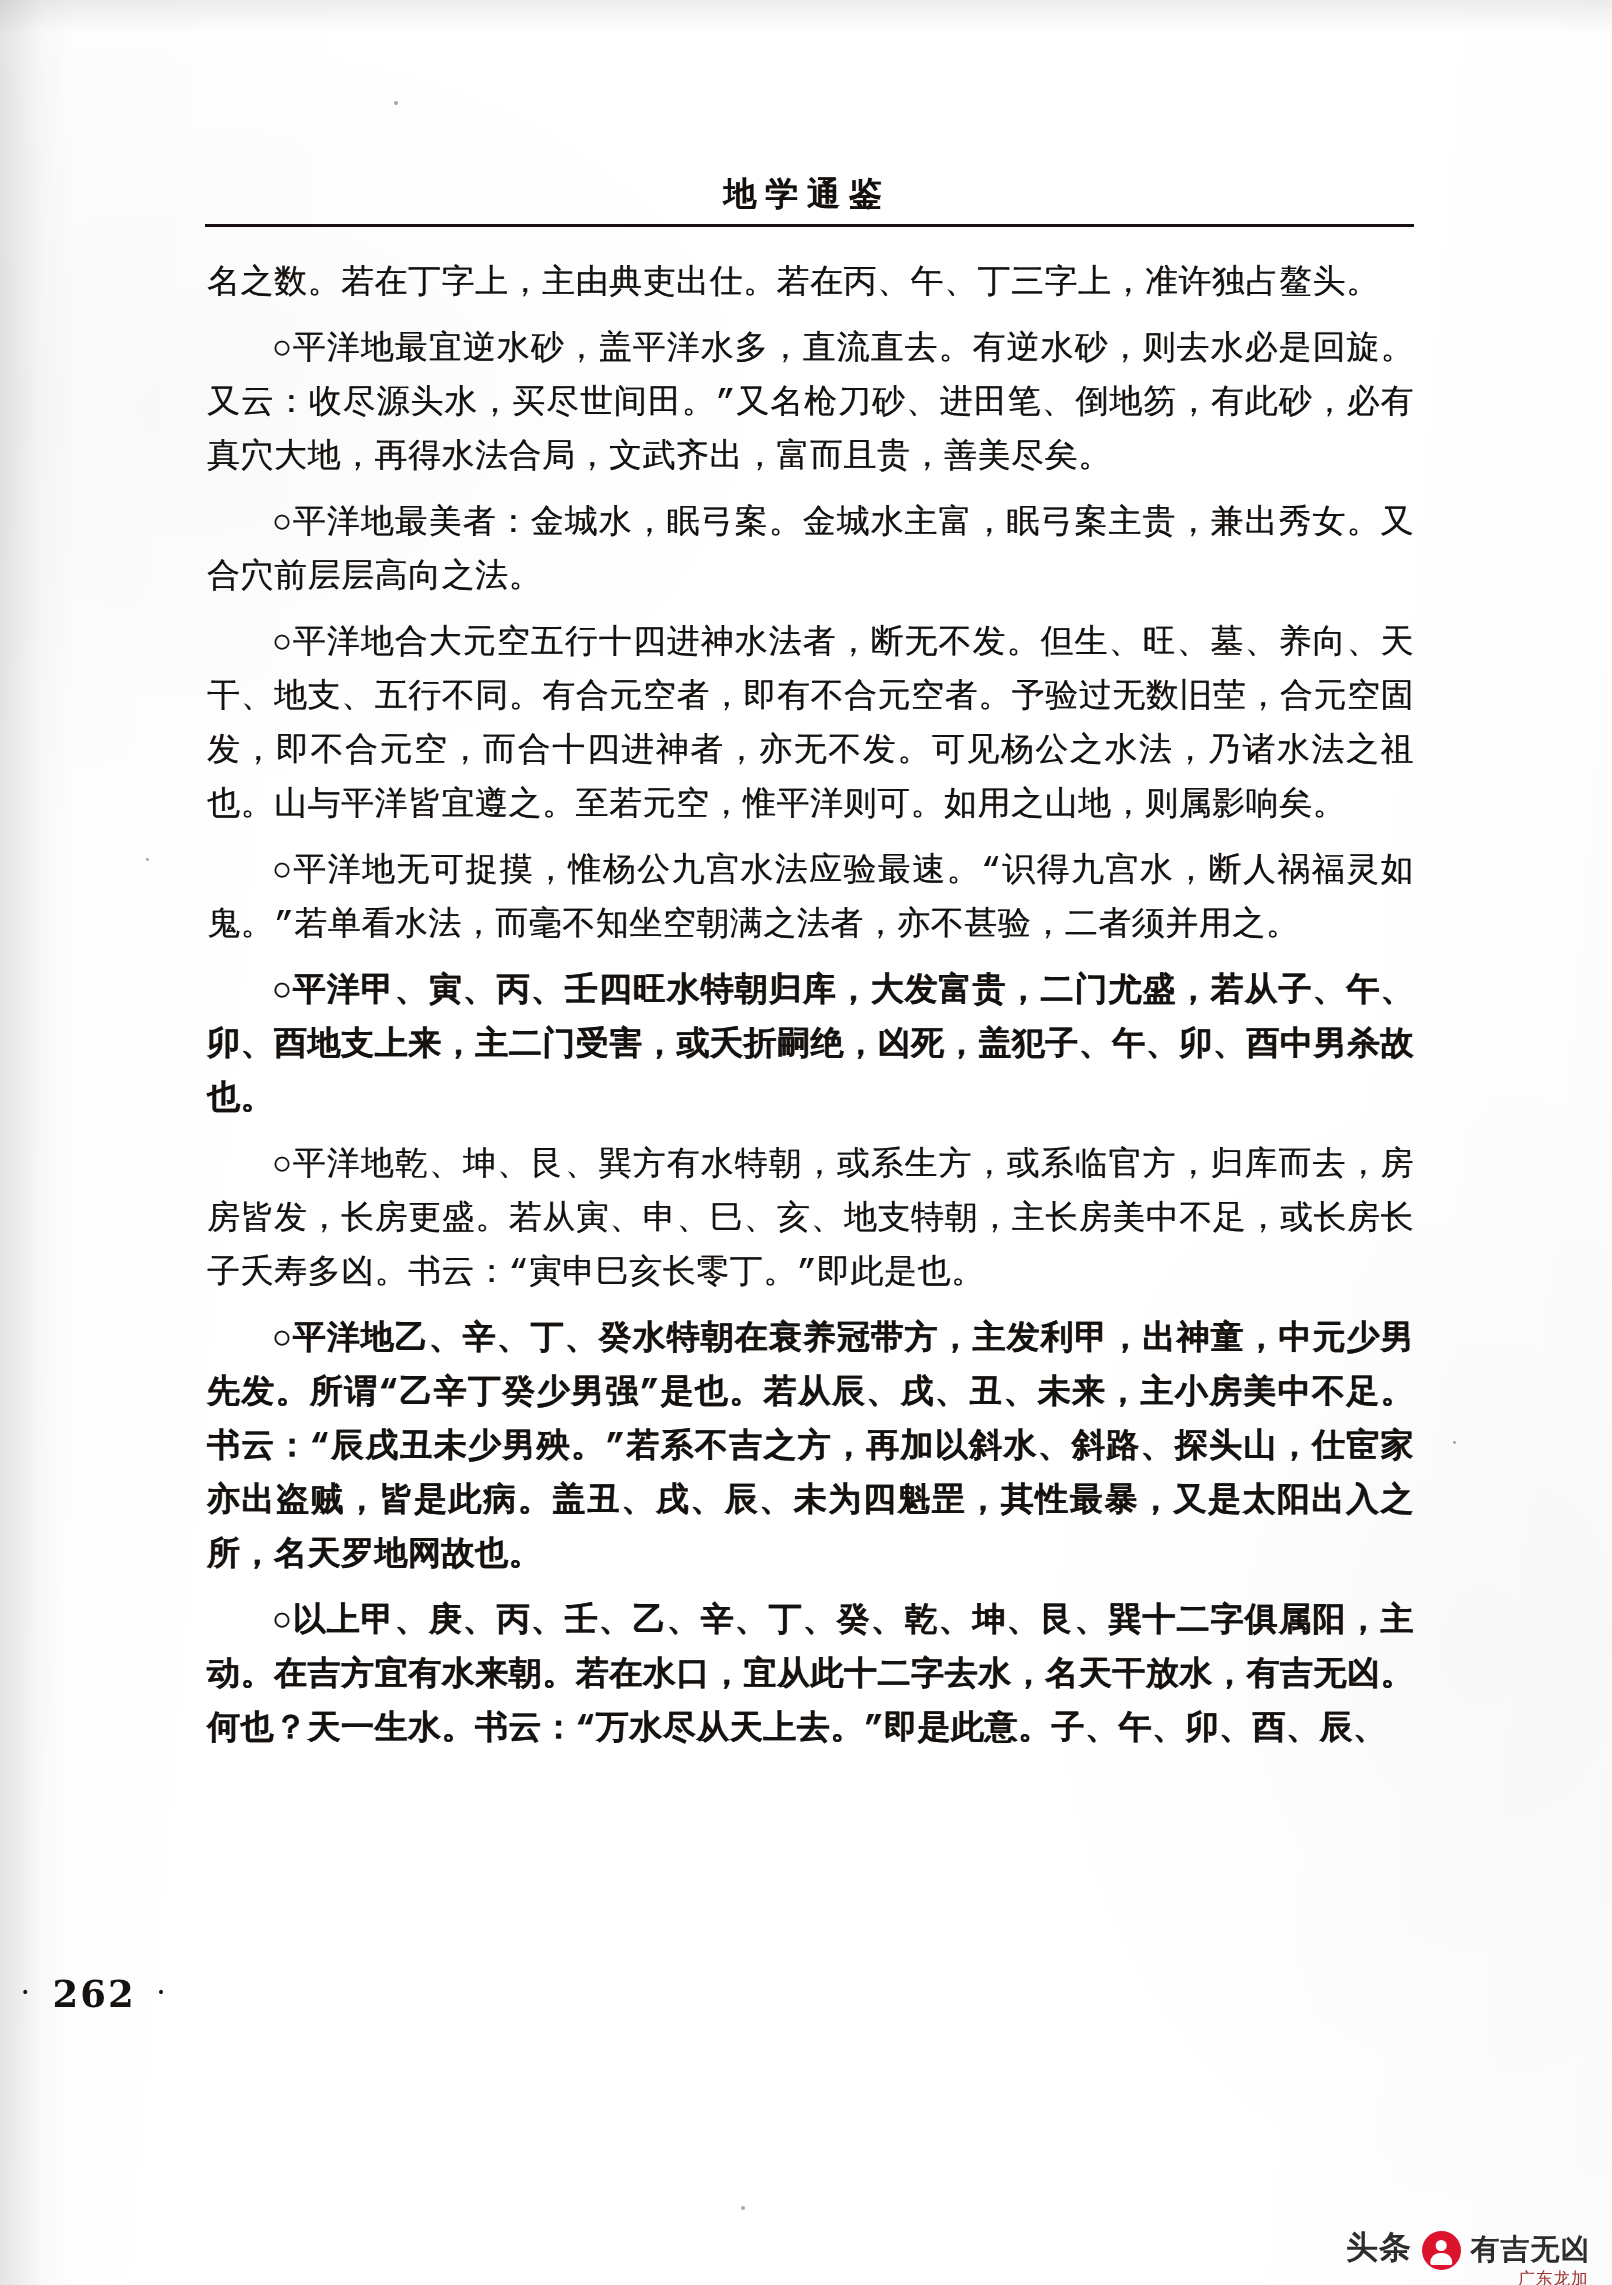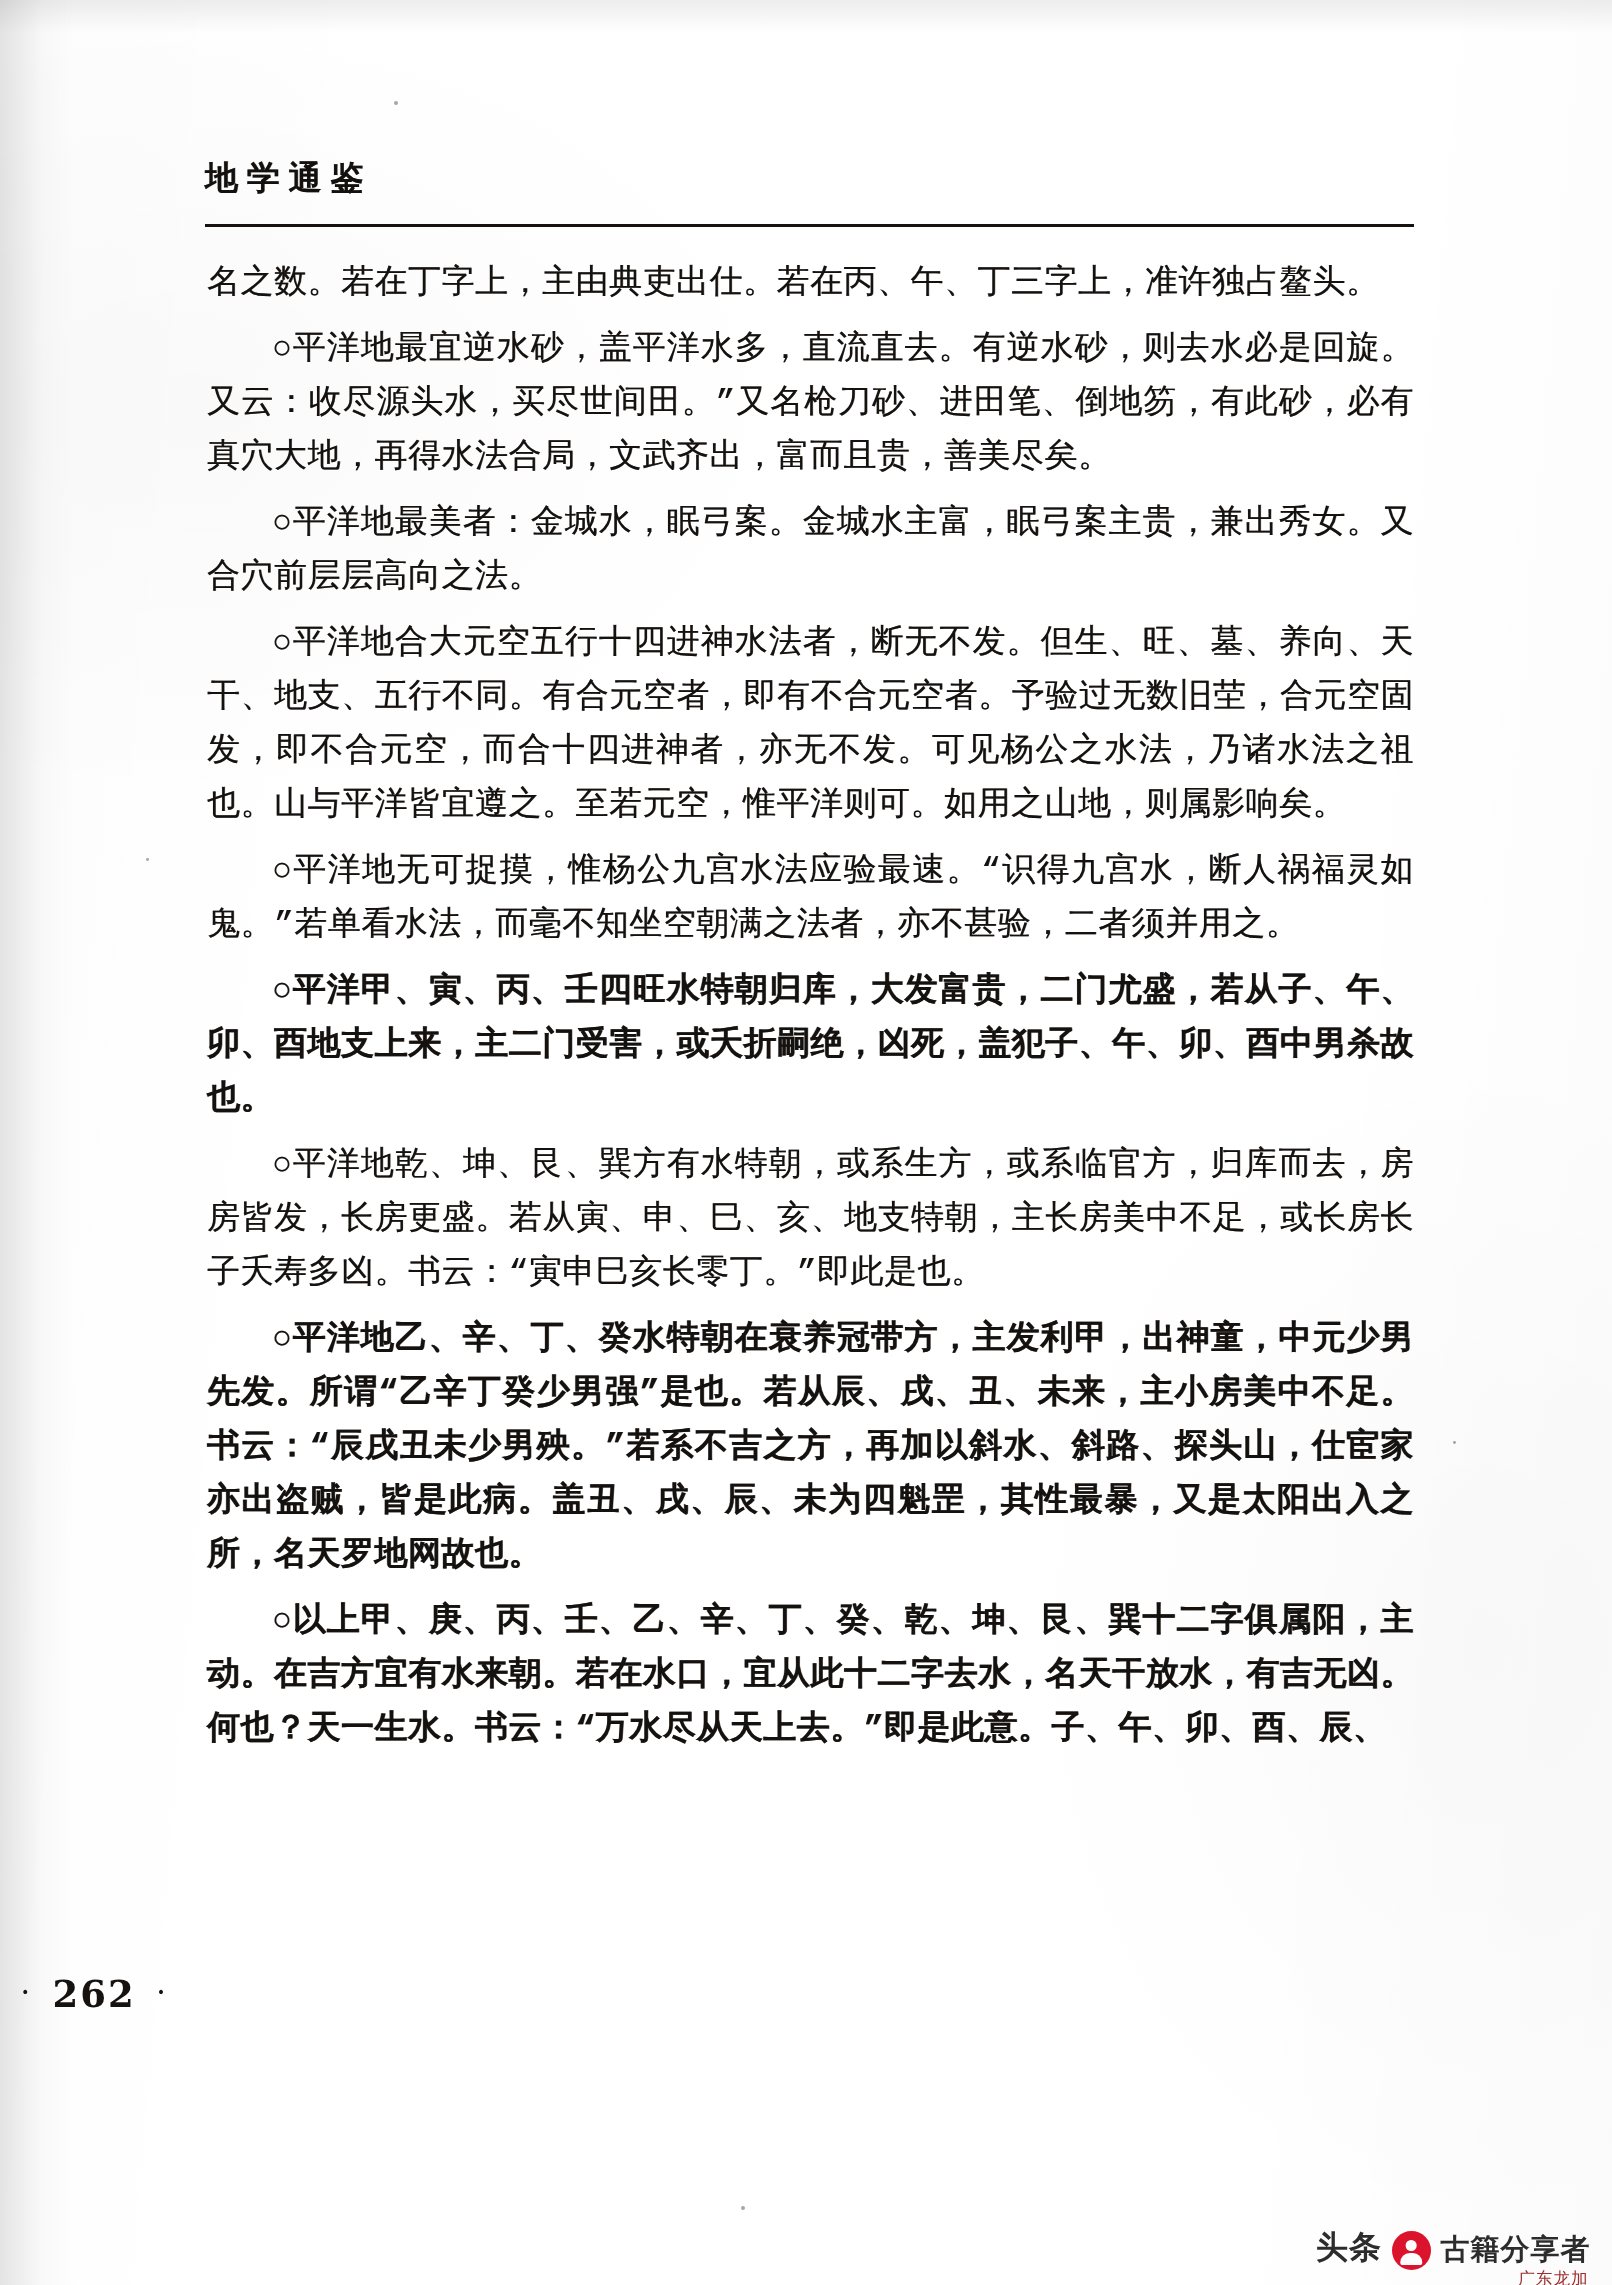--- a/index.html
+++ b/index.html
@@ -38,22 +38,23 @@
     position: absolute;
     left: 0; top: 0; width: 100%; height: 33px;
     background: linear-gradient(180deg, rgba(0,0,0,0.07), rgba(0,0,0,0));
     pointer-events: none;
   }
 
   
   .running-head {
     position: absolute;
     left: 205px;
-    top: 156px;
+    top: 172px;
     width: 1204px;
+    text-align: center;
   }
   .running-head .title {
     display: inline-block;
     font-family: "DejaVu Serif", serif;
     font-weight: 700;
     font-size: 33px;
     letter-spacing: 8.8px;
     color: #14100d;
     text-shadow: 0.4px 0.3px 0 rgba(0,0,0,0.45), -0.4px 0.2px 0 rgba(0,0,0,0.18);
   }
@@ -211,18 +212,18 @@
     <p class="para indent heavy">○以上甲、庚、丙、壬、乙、辛、丁、癸、乾、坤、艮、巽十二字俱属阳，主动。在吉方宜有水来朝。若在水口，宜从此十二字去水，名天干放水，有吉无凶。何也？天一生水。书云：“万水尽从天上去。”即是此意。子、午、卯、酉、辰、</p>
   </div>
 
   <div class="folio">
     <span class="dot">·</span><span>262</span><span class="dot">·</span>
   </div>
 
   <div class="watermark">
     <span class="wm-brand">头条</span>
     <span class="wm-avatar"></span>
-    <span class="wm-name">古籍分享者</span>
+    <span class="wm-name">有吉无凶</span>
   </div>
   <div class="wm-sub">广东龙加</div>
 
 </div>
 
 
 </body></html>

